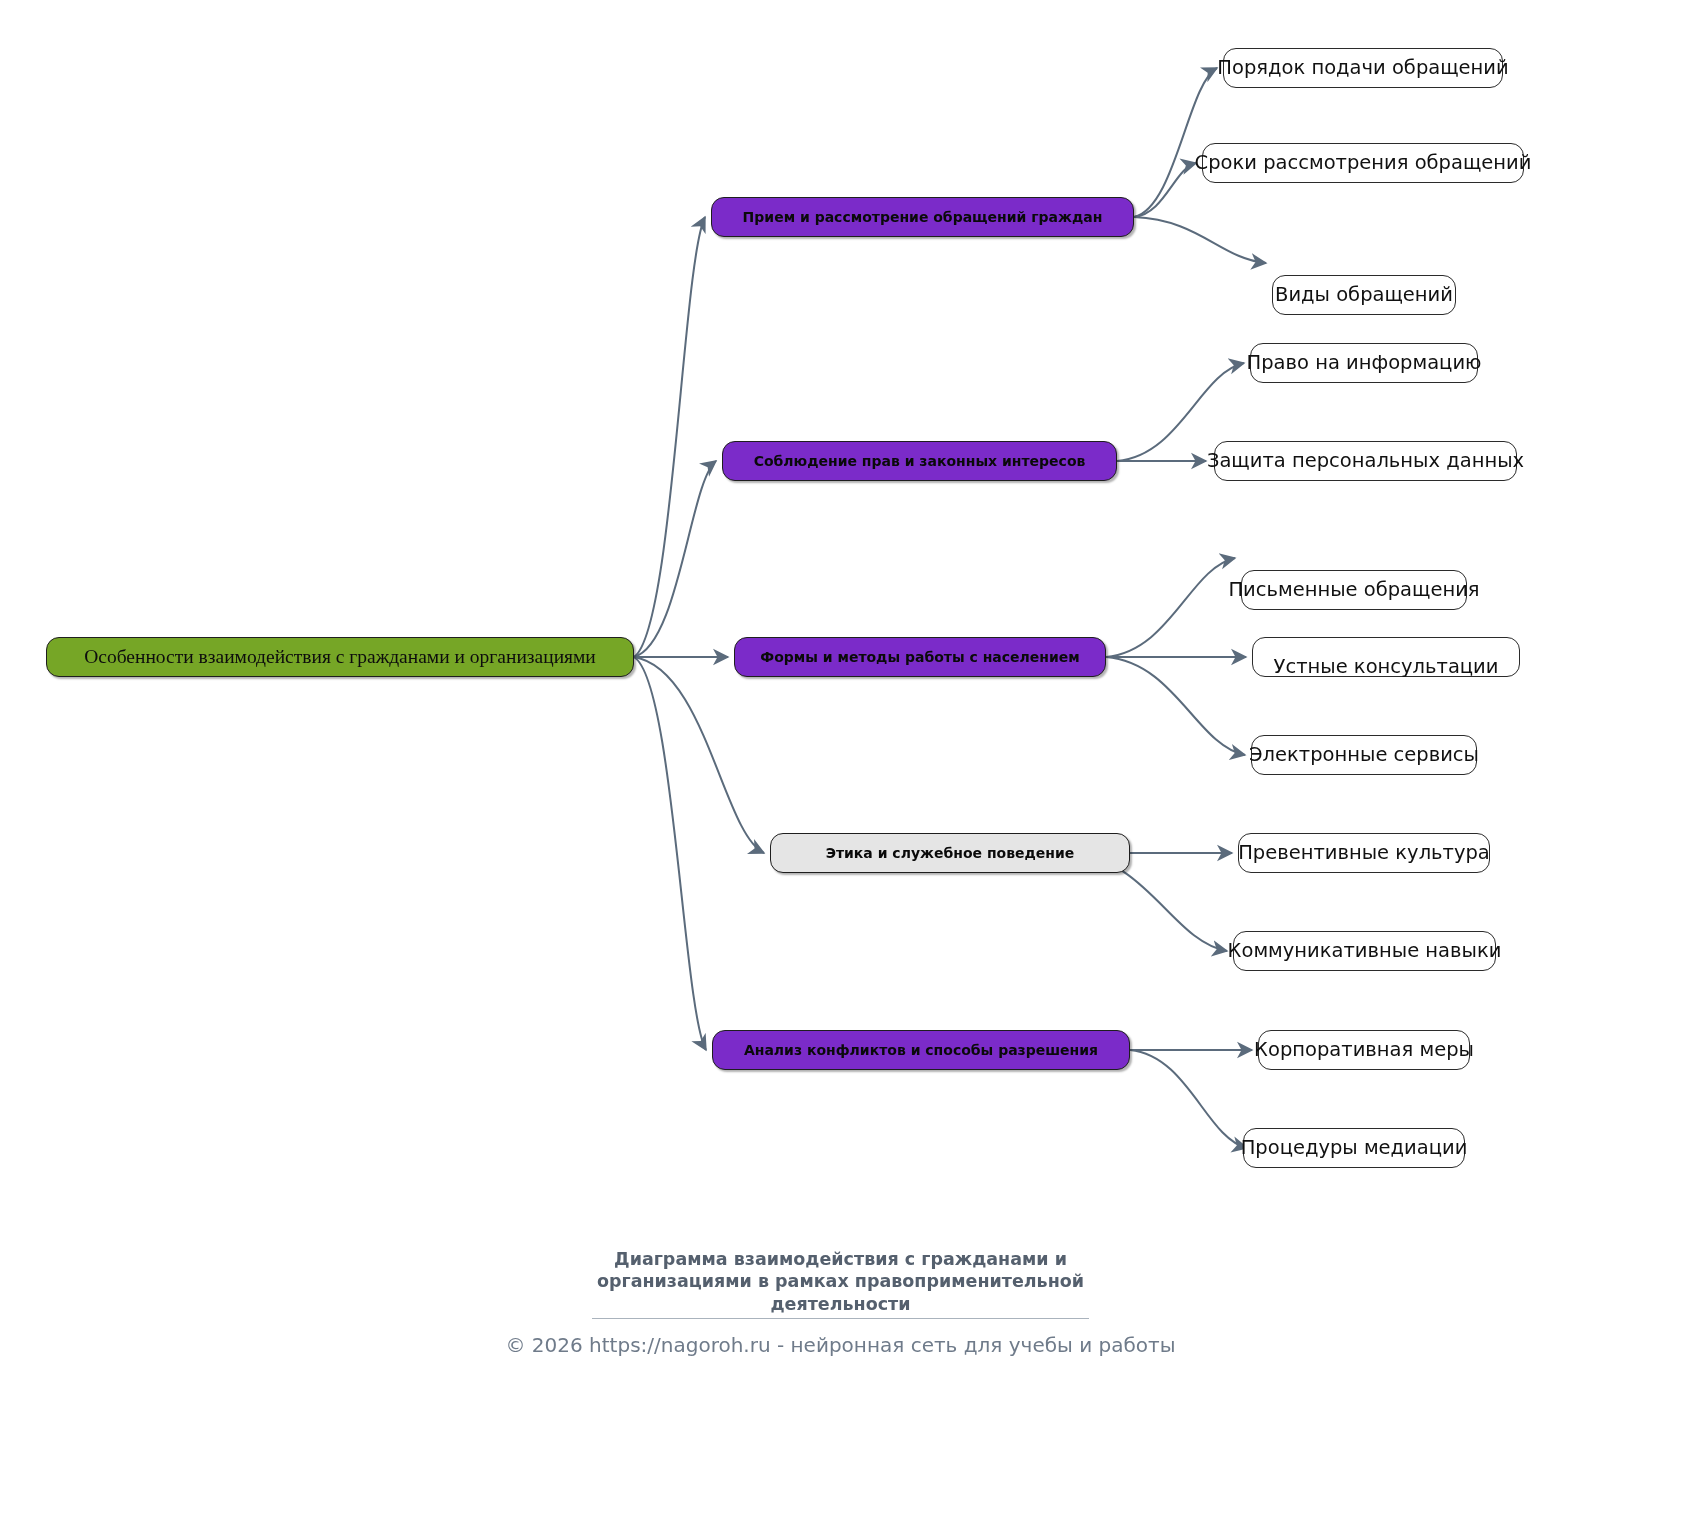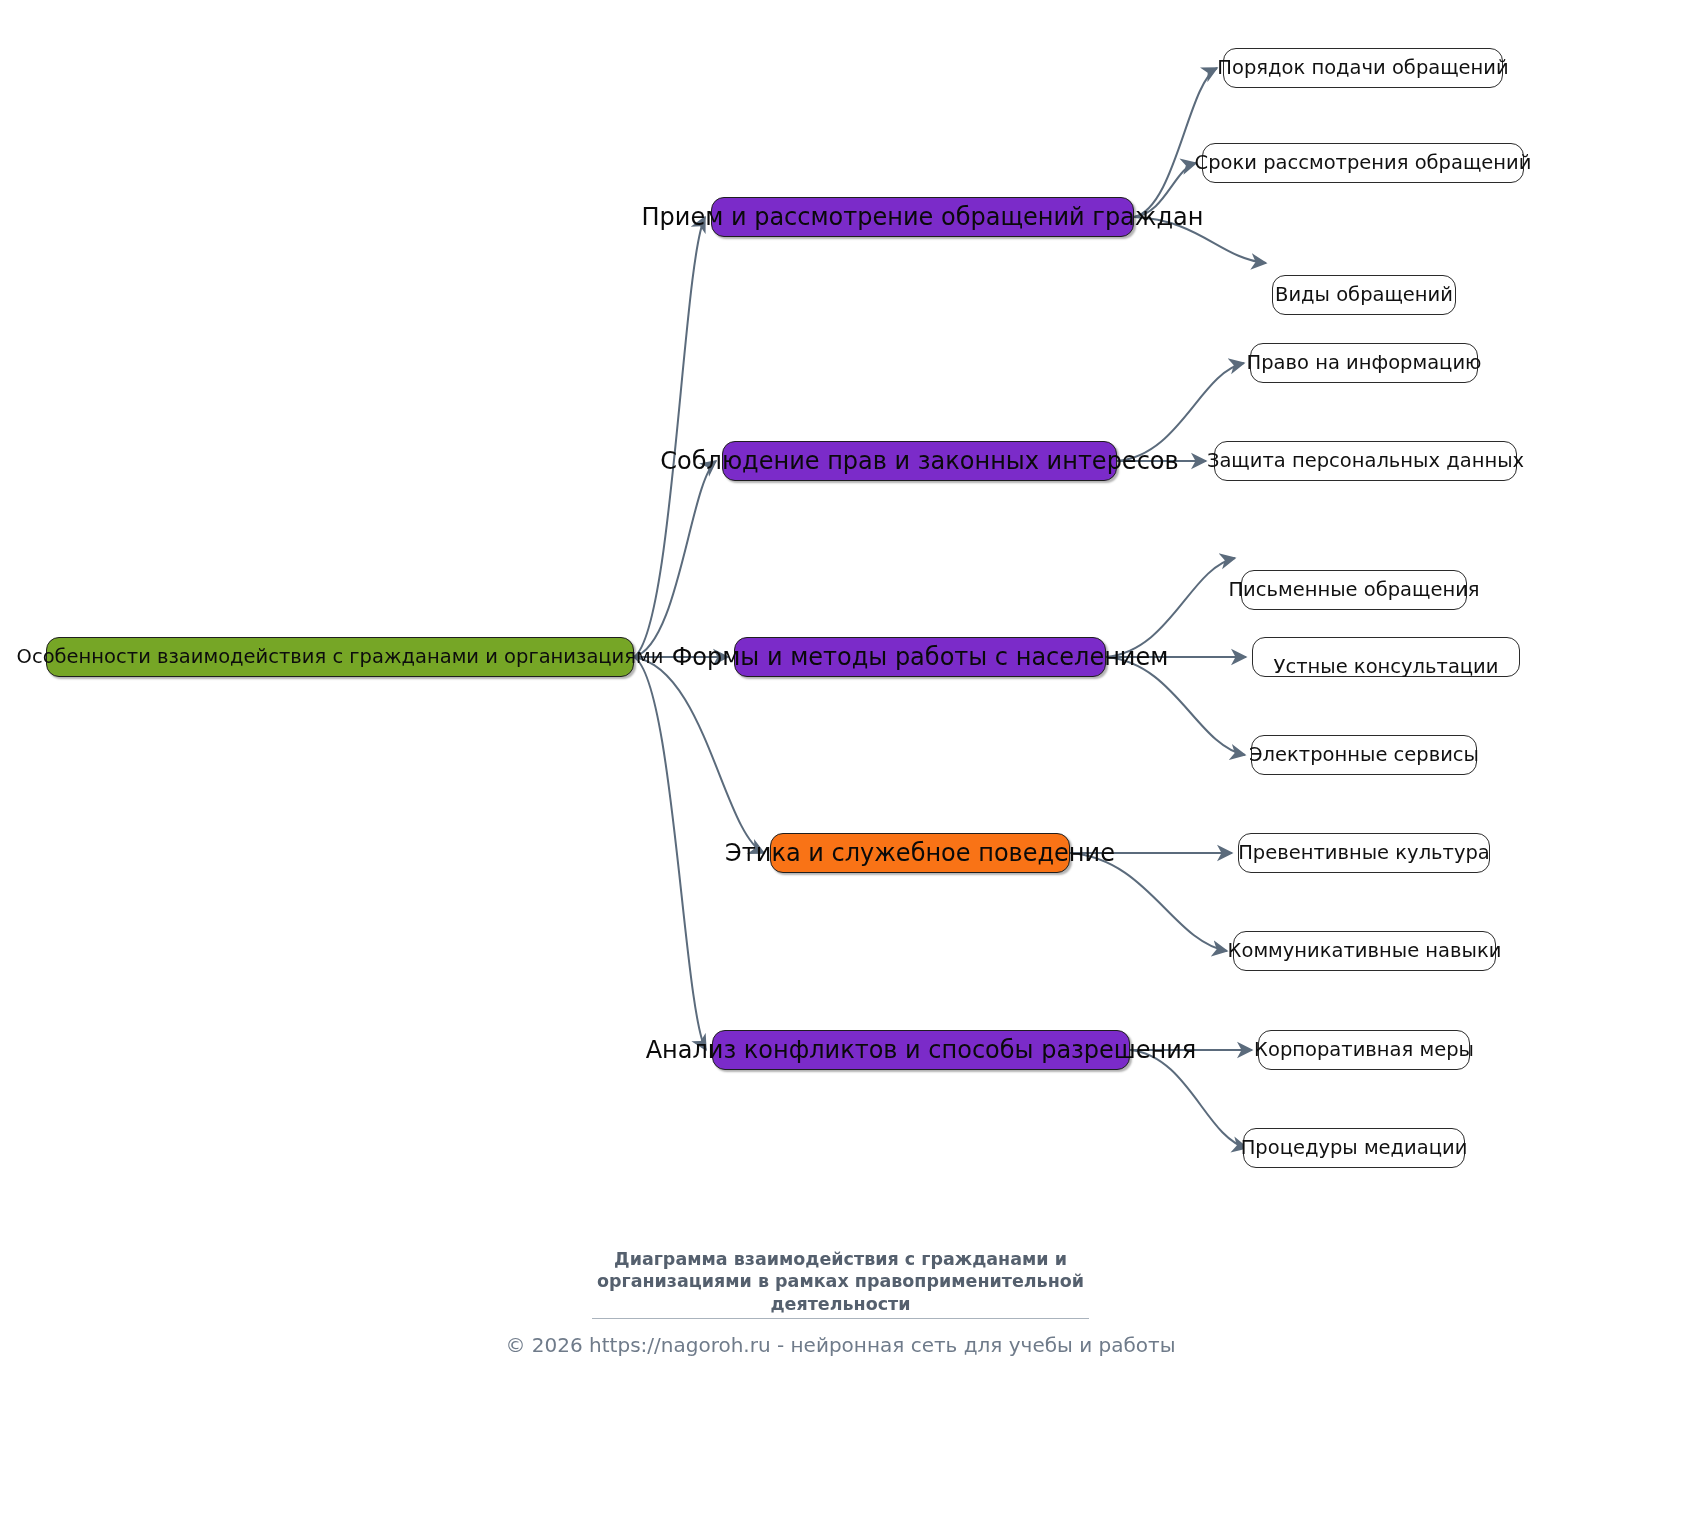--- a/index.html
+++ b/index.html
@@ -45,24 +45,25 @@
     font-size: 19.5px;
     height: 40px;
     padding: 0 14px;
     box-shadow: 2px 2px 2px rgba(0,0,0,0.30);
   }
   .node-branch {
     background: #7b2bc9;
     border: 1.6px solid #1e1e1e;
     border-radius: 13px;
     color: #0a0a0a;
-    font-size: 24px;
+    font-size: 14px;
     height: 40px;
     padding: 0 14px;
     box-shadow: 2px 2px 2px rgba(0,0,0,0.30);
+    font-weight: bold;
   }
   .node-leaf {
     background: #ffffff;
     border: 1.7px solid #2b2b2b;
     border-radius: 13px;
     color: #111111;
     font-size: 19.5px;
     height: 40px;
     padding: 0 22px;
   }
@@ -114,21 +115,21 @@
         <path d="M 1106 657 C 1175.5 662.88, 1196.35 745.2, 1245 755" stroke="#5b6b7c"></path>
         <path d="M 634 657 C 705.5 668.76, 723.05 833.4, 764 853" stroke="#5b6b7c"></path>
         <path d="M 1070 853 C 1151 853, 1175.3 853, 1232 853" stroke="#5b6b7c"></path>
         <path d="M 1070 853 C 1148.5 858.88, 1172.05 941.2, 1227 951" stroke="#5b6b7c"></path>
         <path d="M 634 657 C 673.6 680.58, 683.32 1010.7, 706 1050" stroke="#5b6b7c"></path>
         <path d="M 1130 1050 C 1191 1050, 1209.3 1050, 1252 1050" stroke="#5b6b7c"></path>
         <path d="M 1130 1050 C 1188.5 1055.88, 1206.05 1138.2, 1247 1148" stroke="#5b6b7c"></path>
       </g>
   </svg>
 
-  <div class="node node-root" style="left: 46px; top: 637px; width: 588px;">
+  <div class="node node-root" style="left: 46px; top: 637px; width: 588px; font-family: Liberation Serif, serif;">
     <span>Особенности взаимодействия с гражданами и организациями</span>
   </div>
 
   <div id="branch-layer">
       <div class="node node-branch" style="left: 711px; top: 197px; width: 423px; background: rgb(123, 43, 201);">
         <span>Прием и рассмотрение обращений граждан</span>
       </div>
       <div class="node node-leaf" style="left: 1223px; top: 48px; width: 280px;">
         <span>Порядок подачи обращений</span>
       </div>
@@ -152,21 +153,21 @@
       </div>
       <div class="node node-leaf" style="left: 1241px; top: 538px; width: 226px; margin-top: 32px;">
         <span>Письменные обращения</span>
       </div>
       <div class="node node-leaf" style="left: 1252px; top: 637px; width: 268px; align-items: flex-end;">
         <span>Устные консультации</span>
       </div>
       <div class="node node-leaf" style="left: 1251px; top: 735px; width: 226px;">
         <span>Электронные сервисы</span>
       </div>
-      <div class="node node-branch" style="left: 770px; top: 833px; width: 300px; background: #f97316;">
+      <div class="node node-branch" style="left: 770px; top: 833px; width: 360px; background: #e5e5e5;">
         <span>Этика и служебное поведение</span>
       </div>
       <div class="node node-leaf" style="left: 1238px; top: 833px; width: 252px;">
         <span>Превентивные культура</span>
       </div>
       <div class="node node-leaf" style="left: 1233px; top: 931px; width: 263px;">
         <span>Коммуникативные навыки</span>
       </div>
       <div class="node node-branch" style="left: 712px; top: 1030px; width: 418px; background: rgb(123, 43, 201);">
         <span>Анализ конфликтов и способы разрешения</span>

